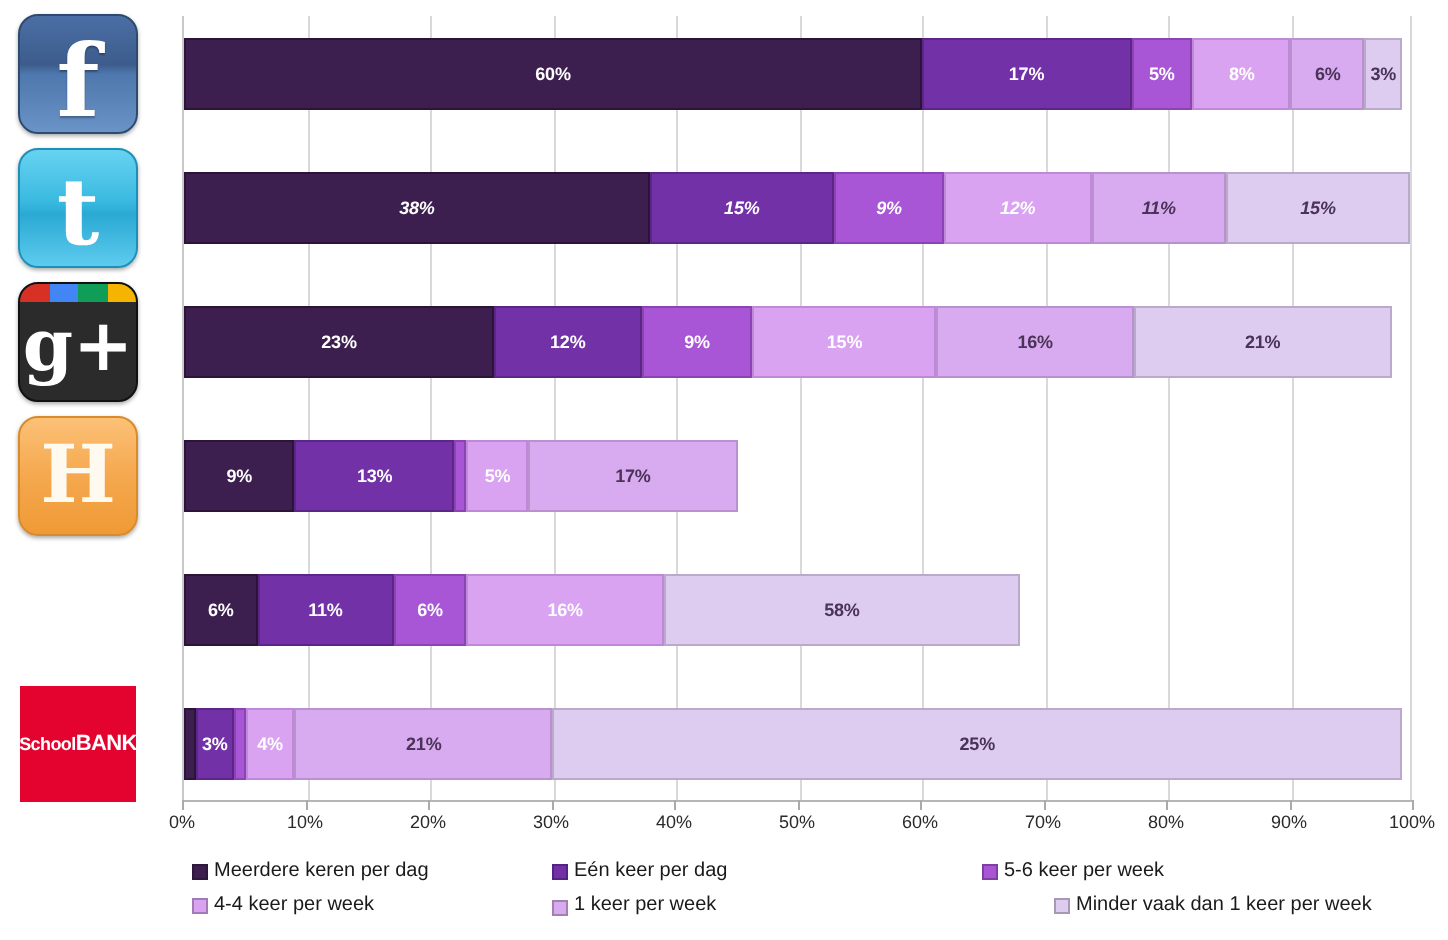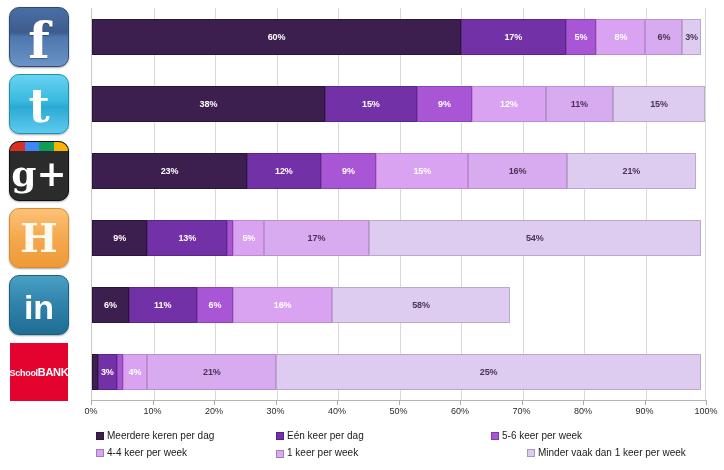--- a/index.html
+++ b/index.html
@@ -289,25 +289,20 @@
         <span class="glyph">g+</span>
       </div>
     </div>
 
     <div class="icon-slot" style="top:201px;">
       <div class="app-icon ico-hyves">
         <span class="glyph">H</span>
       </div>
     </div>
 
-    <div class="icon-slot" style="top:268px;">
-      <div class="app-icon ico-linkedin">
-        <span class="glyph">in</span>
-      </div>
-    </div>
 
     <div class="icon-slot" style="top:335px;">
       <div class="app-icon ico-schoolbank">
         <span class="glyph"><span>School</span><b>BANK</b></span>
       </div>
     </div>
 
   </div>
 
   <div class="plot-area">
@@ -336,21 +331,21 @@
           <div class="seg c3" title="Facebook — 2-4 keer per week: 8%" style="width: 49.2px;">
             <span class="seg-label">8%</span>
           </div>
           <div class="seg c4" title="Facebook — 1 keer per week: 6%" style="width: 36.9px;">
             <span class="seg-label">6%</span>
           </div>
           <div class="seg c5" title="Facebook — Minder vaak dan 1 keer per week: 3%" style="width: 18.45px;">
             <span class="seg-label">3%</span>
           </div>
         </div>
-        <div class="bar-row" style="top: 78px;">
+        <div class="bar-row" style="top: 78px; font-style: italic;">
           <div class="seg c0" title="Twitter — Meerdere keren per dag: 38%" style="width: 233.7px;">
             <span class="seg-label">38%</span>
           </div>
           <div class="seg c1" title="Twitter — Eén keer per dag: 15%" style="width: 92.25px;">
             <span class="seg-label">15%</span>
           </div>
           <div class="seg c2" title="Twitter — 5-6 keer per week: 9%" style="width: 55.35px;">
             <span class="seg-label">9%</span>
           </div>
           <div class="seg c3" title="Twitter — 2-4 keer per week: 12%" style="width: 73.8px;">
@@ -391,23 +386,20 @@
             <span class="seg-label">13%</span>
           </div>
           <div class="seg c2" title="Hyves — 5-6 keer per week: 1%" style="width: 6.15px;">
             <span class="seg-label"></span>
           </div>
           <div class="seg c3" title="Hyves — 2-4 keer per week: 5%" style="width: 30.75px;">
             <span class="seg-label">5%</span>
           </div>
           <div class="seg c4" title="Hyves — 1 keer per week: 17%" style="width: 104.55px;">
             <span class="seg-label">17%</span>
-          </div>
-          <div class="seg c5" title="Hyves — Minder vaak dan 1 keer per week: 54%" style="width: 332.1px;">
-            <span class="seg-label">54%</span>
           </div>
         </div>
         <div class="bar-row" style="top: 279px;">
           <div class="seg c0" title="LinkedIn — Meerdere keren per dag: 6%" style="width: 36.9px;">
             <span class="seg-label">6%</span>
           </div>
           <div class="seg c1" title="LinkedIn — Eén keer per dag: 11%" style="width: 67.65px;">
             <span class="seg-label">11%</span>
           </div>
           <div class="seg c2" title="LinkedIn — 5-6 keer per week: 6%" style="width: 36.9px;">

